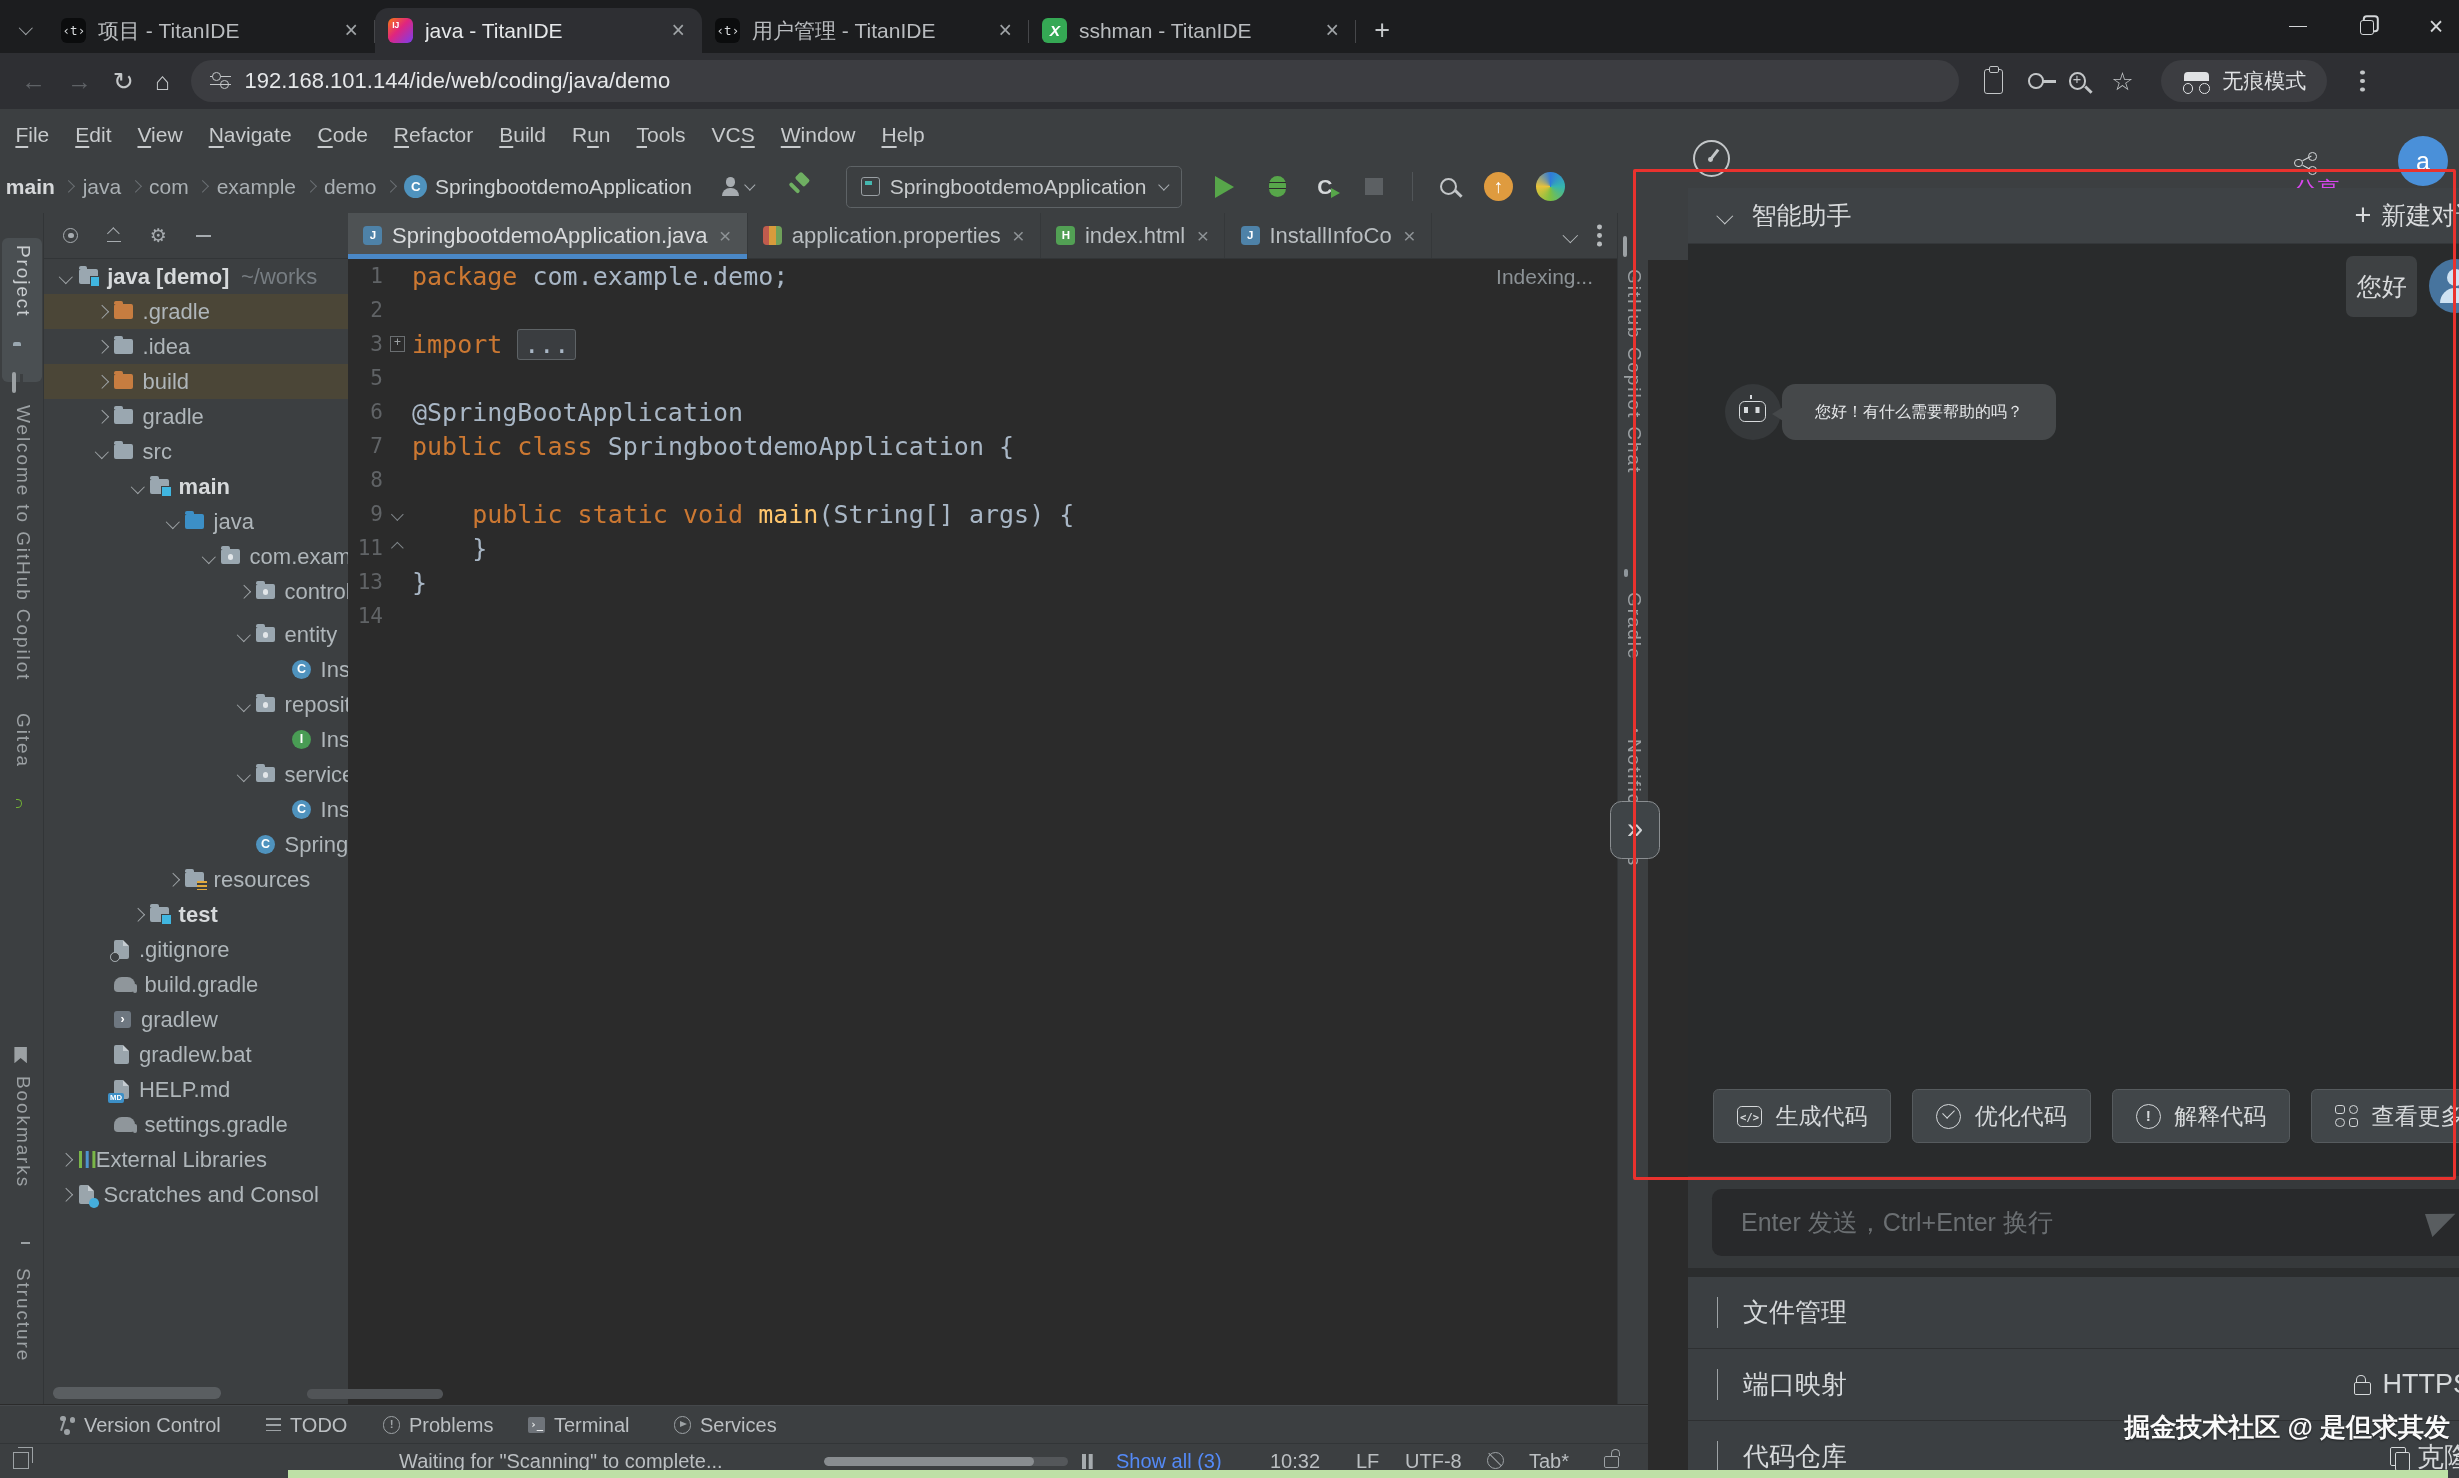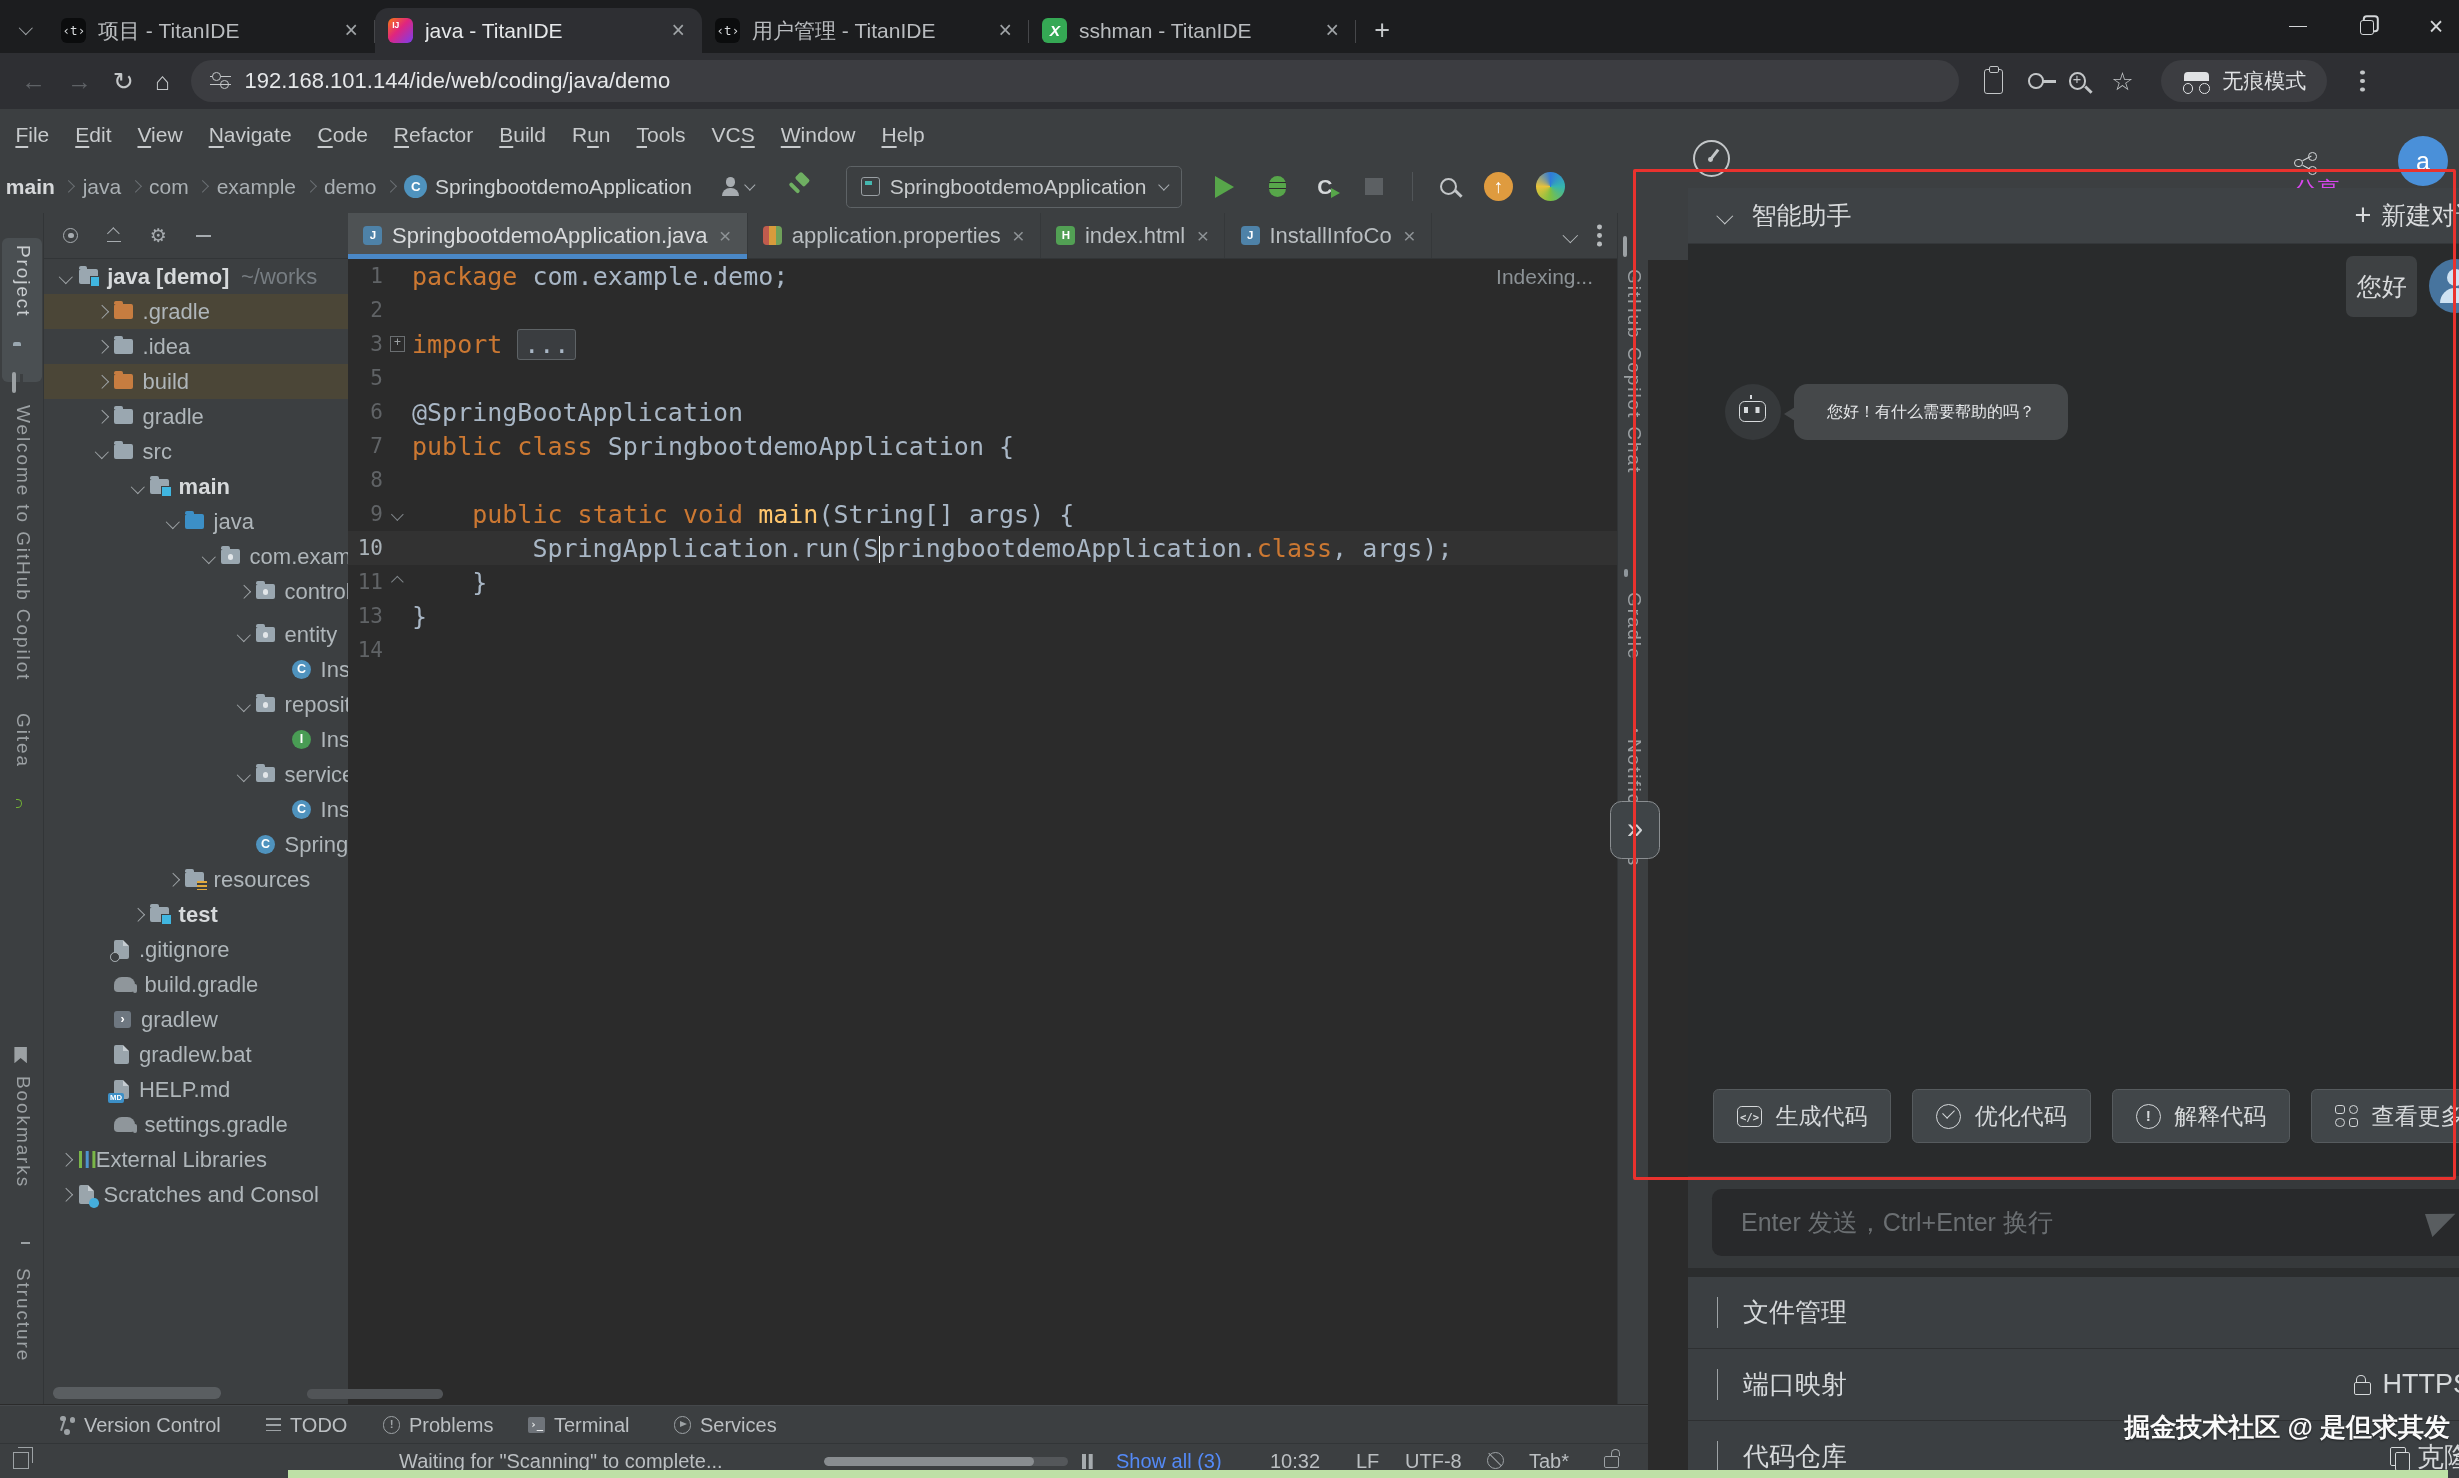--- a/index.html
+++ b/index.html
@@ -200,21 +200,21 @@
   #asst-header .chevd{width:10.6px;height:10.6px;border-right:1.9px solid #C5C8CA;border-bottom:1.9px solid #C5C8CA;transform:rotate(45deg);margin:0 21px 0 31px;}
   #newchat{margin-left:auto;display:flex;align-items:center;margin-right:19px;gap:9.6px;}
   #newchat .plus{font-size:29px;line-height:29px;}
   #chat{position:absolute;left:0;top:56px;width:100%;height:932px;}
   .bubble{border-radius:7px;background:#3E4143;color:#D8DADC;font-size:25px;display:flex;align-items:center;justify-content:center;}
   #userrow{position:absolute;right:17.3px;top:11.5px;display:flex;gap:11.5px;align-items:center;}
   #userbubble{width:71px;height:61px;}
   #useravatar2{width:54px;height:54px;border-radius:50%;background:#47749E;position:relative;}
   #useravatar2::before{content:"";position:absolute;left:18px;top:9.6px;width:17.3px;height:17.3px;border-radius:50%;background:#CFE2F2;}
   #useravatar2::after{content:"";position:absolute;left:11.5px;top:29px;width:31px;height:15.4px;border-radius:15.4px 15.4px 0 0;background:#CFE2F2;}
-  #botrow{position:absolute;left:37px;top:140px;display:flex;gap:13px;align-items:center;}
+  #botrow{position:absolute;left:37px;top:140px;display:flex;gap:1px;align-items:center;}
   #botavatar{width:56px;height:56px;border-radius:50%;background:#36393B;position:relative;flex:0 0 56px;}
   .robot{position:absolute;left:14.4px;top:17.3px;width:27px;height:21px;border:1.9px solid #D8DBDD;border-radius:5.8px;box-sizing:border-box;}
   .robot::before{content:"";position:absolute;left:3.8px;top:4.8px;width:3.8px;height:5.8px;background:#D8DBDD;box-shadow:11.5px 0 0 #D8DBDD;}
   .robot::after{content:"";position:absolute;left:9.6px;top:-7.7px;width:1.9px;height:4.8px;background:#D8DBDD;}
   #botbubble{background:#45484A;color:#E4E6E8;padding:17.3px 33px;border-radius:13.4px;position:relative;}
   #botbubble::before{content:"";position:absolute;left:-9.6px;top:23px;border-right:11.5px solid #45484A;border-top:7.7px solid transparent;border-bottom:7.7px solid transparent;}
   #qactions{position:absolute;left:25px;top:845px;display:flex;gap:21px;}
   .qa{height:52px;background:#414649;border:1px solid #565B5E;border-radius:5.8px;display:flex;align-items:center;padding:0 23px;gap:13.4px;color:#D5D8DA;font-size:23px;}
   .qi-code{width:25px;height:21px;border:1.9px solid #D5D8DA;border-radius:4.8px;color:#D5D8DA;font:bold 10.6px/21px "DejaVu Sans Mono",monospace;text-align:center;box-sizing:border-box;}
   .qi-check{width:25px;height:25px;border:1.9px solid #D5D8DA;border-radius:50%;position:relative;box-sizing:border-box;}
@@ -635,25 +635,20 @@
           <span class="foldc"></span>
           <span class="code"></span>
         </div>
         <div class="cline">
           <span class="num">9</span>
           <span class="foldc">
             <span class="fchev d"></span>
           </span>
           <span class="code"><span class="tok-p">    </span><span class="tok-k">public static void </span><span class="tok-m">main</span><span class="tok-p">(String[] args) {</span></span>
         </div>
-        <div class="cline cur">
-          <span class="num">10</span>
-          <span class="foldc"></span>
-          <span class="code"><span class="tok-p">        SpringApplication.run(S</span><span class="caret"></span><span class="tok-p">pringbootdemoApplication.</span><span class="tok-k">class</span><span class="tok-p">, args);</span></span>
-        </div>
         <div class="cline">
           <span class="num">11</span>
           <span class="foldc">
             <span class="fchev u"></span>
           </span>
           <span class="code"><span class="tok-p">    }</span></span>
         </div>
         <div class="cline">
           <span class="num">13</span>
           <span class="foldc"></span>

